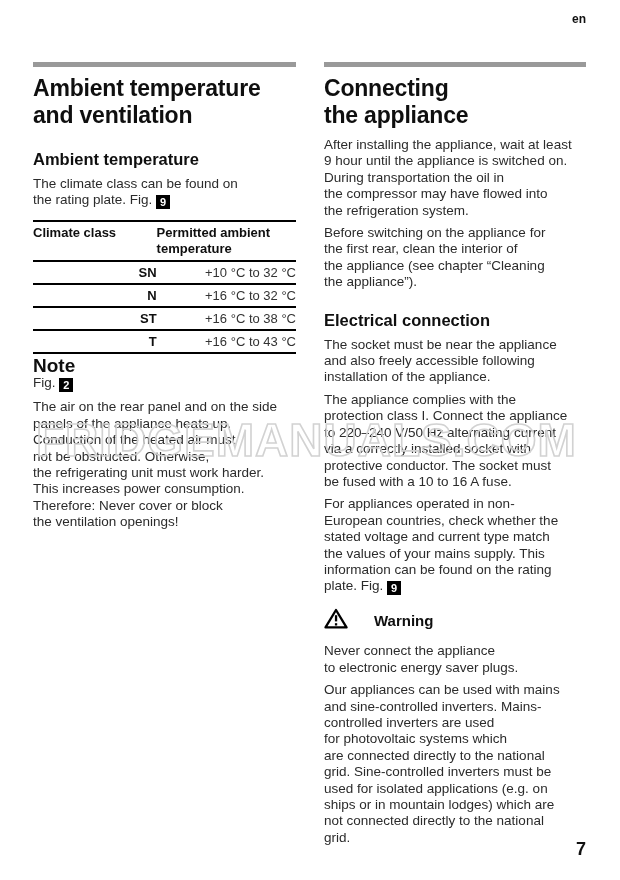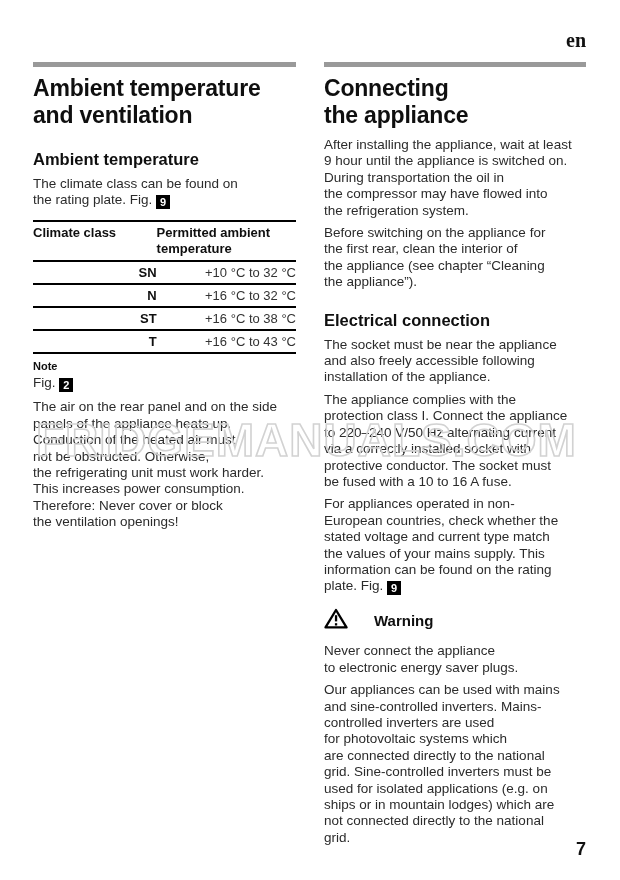--- a/index.html
+++ b/index.html
@@ -1,39 +1,39 @@
 <!DOCTYPE html>
 <html><head>
 <meta charset="utf-8">
 <style>
   html,body { margin:0; padding:0; background:#fff; }
   .page {
     position:relative; width:620px; height:880px; background:#ffffff;
     font-family:"Liberation Sans","DejaVu Sans",sans-serif; color:#2b2b2b;
     overflow:hidden;
   }
-  .lang { position:absolute; top:29px; right:34px; font-size:20px; font-weight:bold; color:#111;font-family:Liberation Serif, serif; }
+  .lang { position:absolute; top:12px; right:34px; font-size:12px; font-weight:bold; color:#111; }
   .pagenum { position:absolute; bottom:20px; right:34px; font-size:18px; font-weight:bold; color:#111; }
   .watermark {
     position:absolute; top:413px; left:36px; z-index:3; pointer-events:none;
     font-size:46px; font-weight:bold; letter-spacing:1px; white-space:nowrap;
     color:transparent; -webkit-text-stroke:1.6px #d2d2d2;
   }
   .col { position:absolute; top:62px; z-index:1; }
   .col-left  { left:33px;  width:263px; }
   .col-right { left:324px; width:262px; }
   .rule { height:5px; background:#999999; margin:0 0 8px 0; }
   h1 {
     font-size:23px; line-height:27px; font-weight:bold; color:#0f0f0f;
     margin:0; letter-spacing:-0.2px; white-space:pre-line;
   }
   .col-right h1 { margin-bottom:8px; }
   h2 { font-size:16.5px; line-height:19px; font-weight:bold; color:#0f0f0f; margin:20px 0 7px 0; }
   .col-left h2.first { margin-top:21px; }
-  h3 { font-size:11px; line-height:16px; font-weight:bold; color:#0f0f0f; margin:3px 0 1px 0; }
+  h3 { font-size:19px; line-height:16px; font-weight:bold; color:#0f0f0f; margin:3px 0 1px 0; }
   p { font-size:13.5px; line-height:16.4px; margin:0 0 6px 0; white-space:pre-line; }
   .figline { margin:0 0 7px 0; }
   .figbadge {
     display:inline-block; width:14px; height:14px; line-height:14px;
     background:#000; color:#fff; font-size:11px; font-weight:bold;
     text-align:center; vertical-align:-2px; white-space:normal;
   }
   table { border-collapse:collapse; width:100%; margin:11px 0 4px 0; border-top:2px solid #000; }
   th,td { border-bottom:2px solid #000; text-align:left; vertical-align:top; }
   th { font-size:13px; line-height:15.5px; color:#0f0f0f; padding:3px 0 4px 0; white-space:pre-line; }

